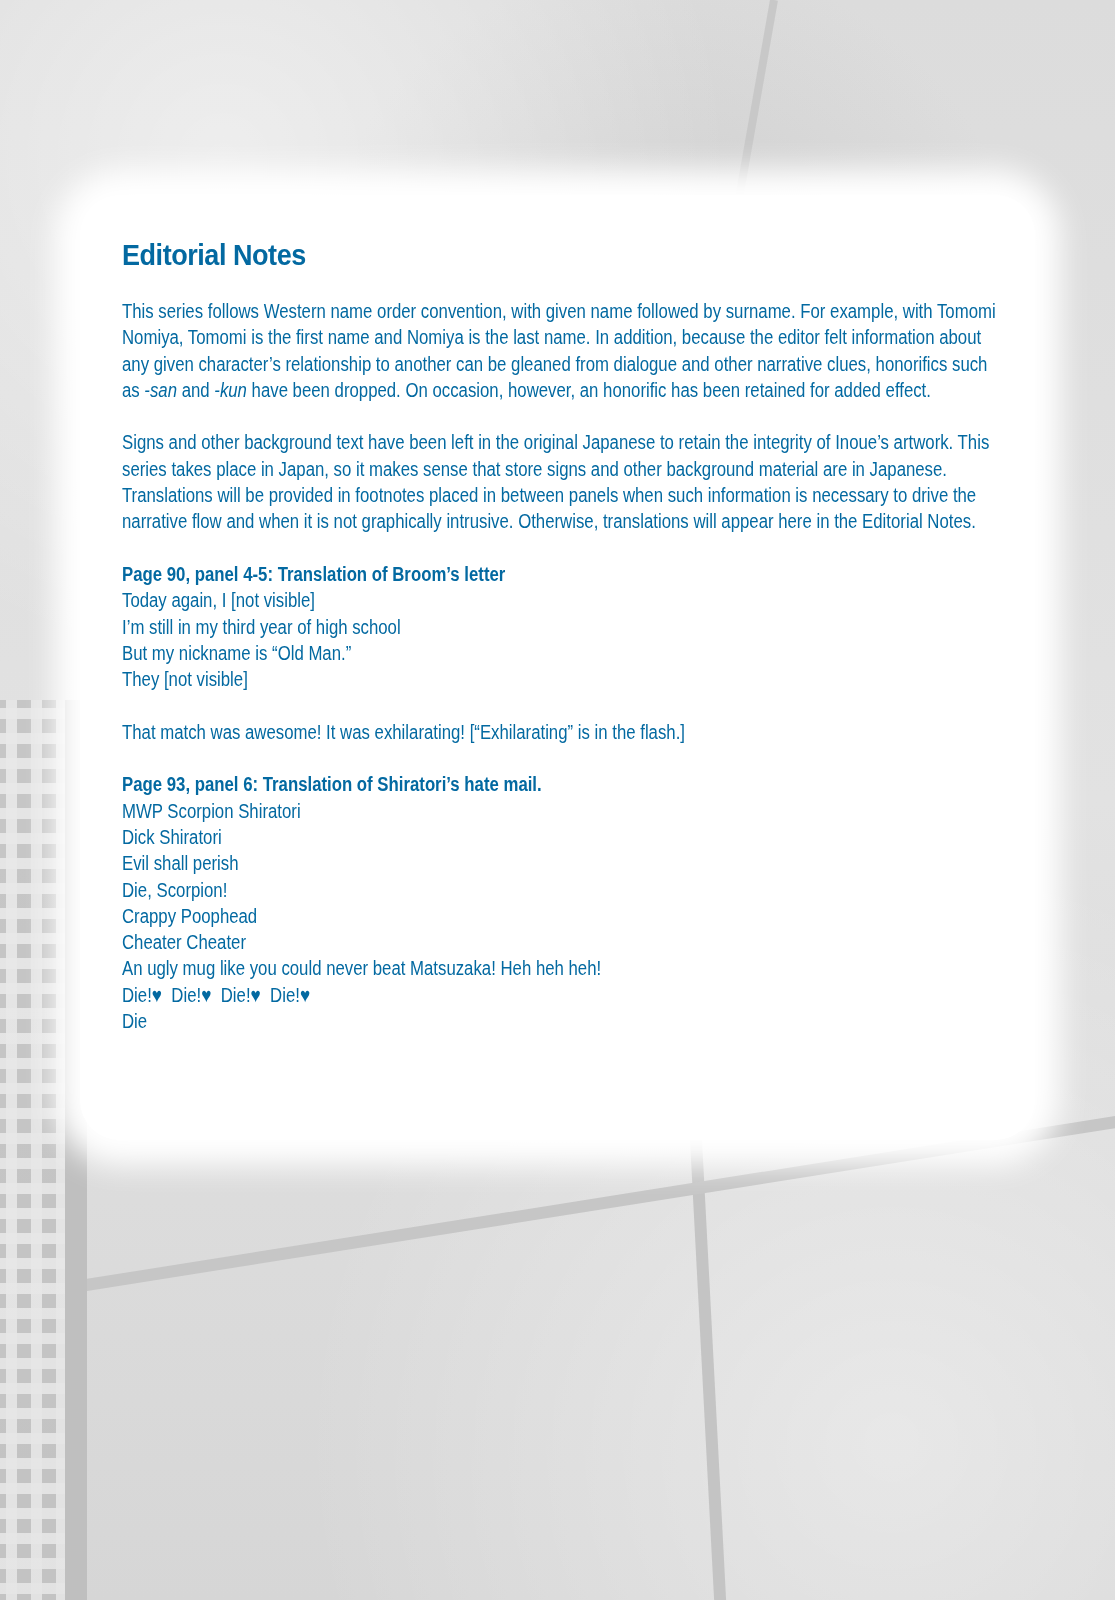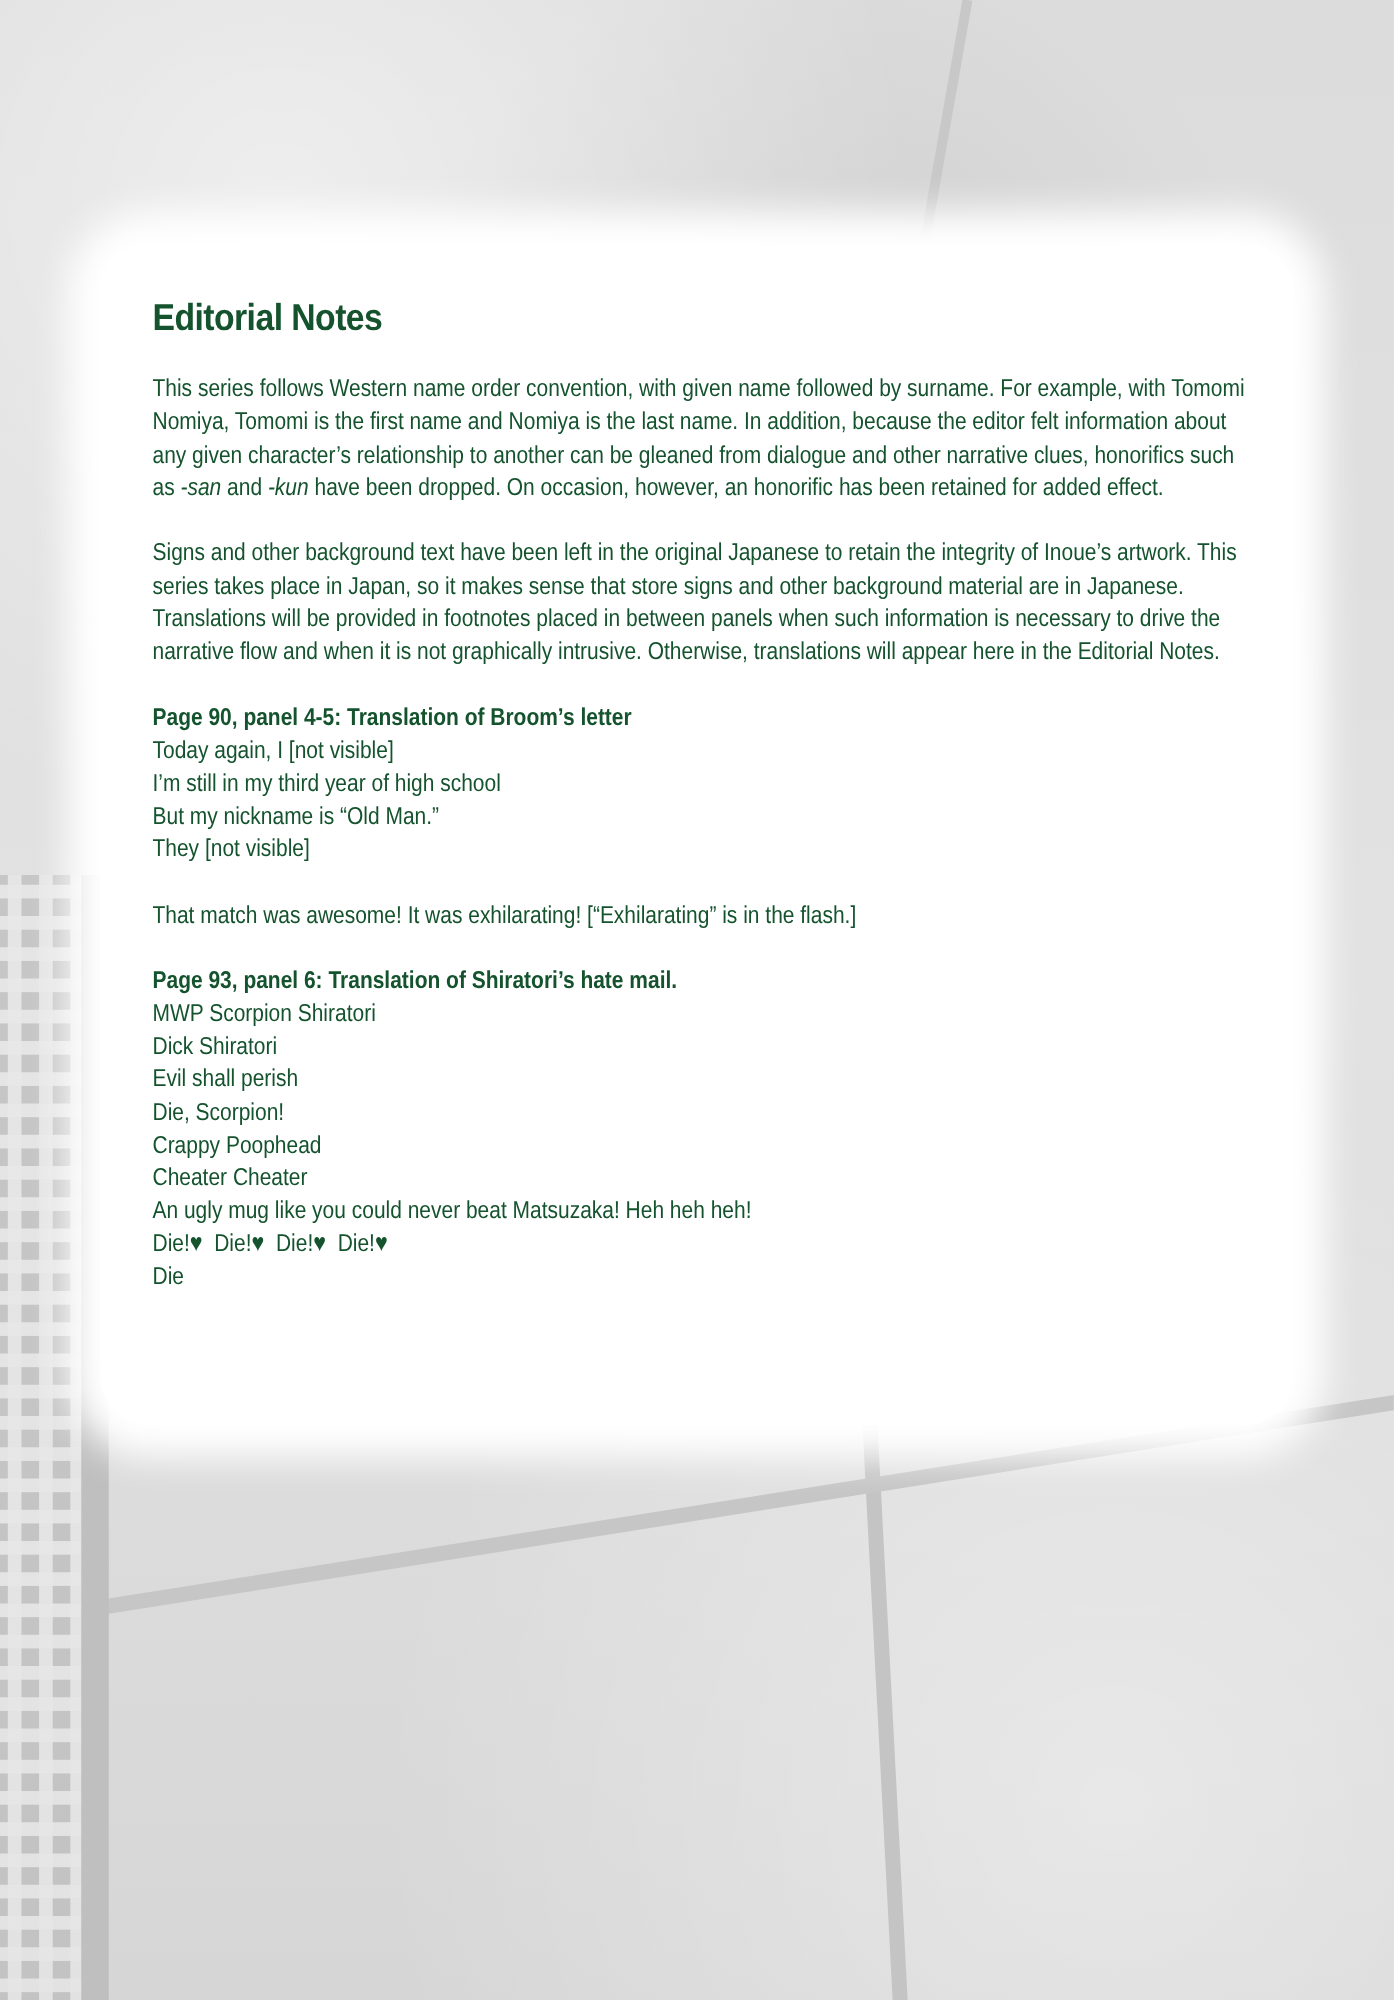--- a/index.html
+++ b/index.html
@@ -41,21 +41,21 @@
     position: absolute; left: 65px; top: 700px; width: 22px; height: 900px; background: #bfbfbf;
   }
   .panel {
     position: absolute; left: 80px; top: 195px; width: 955px; height: 945px;
     background: #ffffff;
     border-radius: 40px;
     box-shadow: 0 0 30px 25px #ffffff;
   }
   .content {
     position: absolute; left: 122px; top: 238px; width: 880px;
-    color: #14532d;
+    color: #0369a1;
   }
   h1 {
     margin: 0 0 26px 0; font-size: 30px; font-weight: bold; letter-spacing: -0.5px;
     transform: scaleX(0.9); transform-origin: left;
   }
   .text {
     font-size: 19.5px; line-height: 26.3px;
     transform: scaleX(0.86); transform-origin: left; width: 1020px;
   }
   p { margin: 0; }

